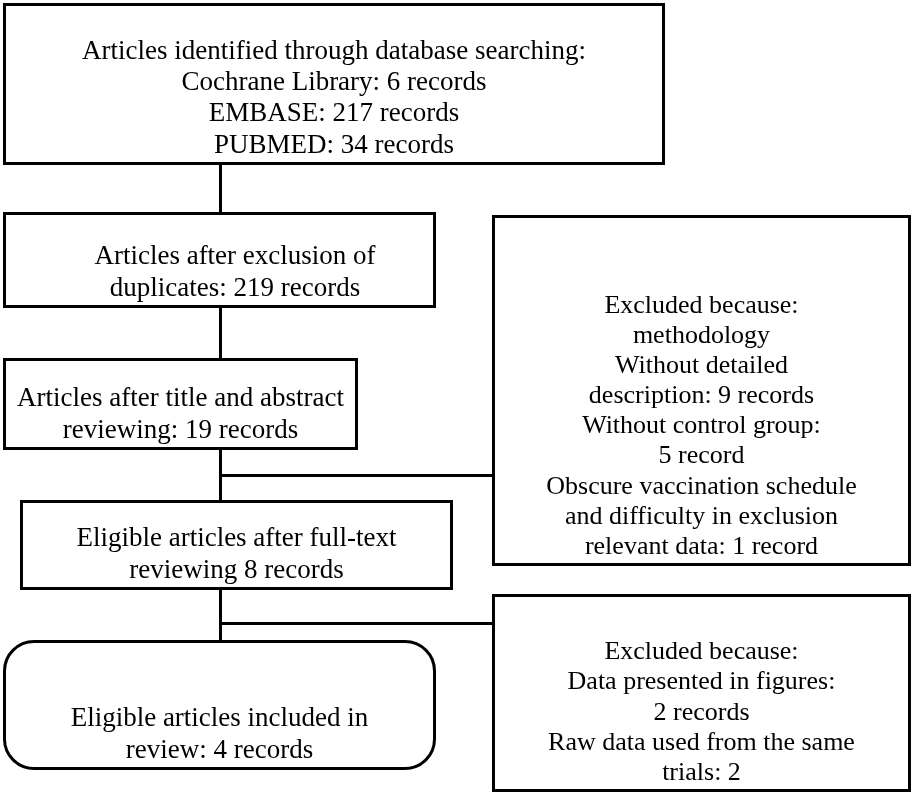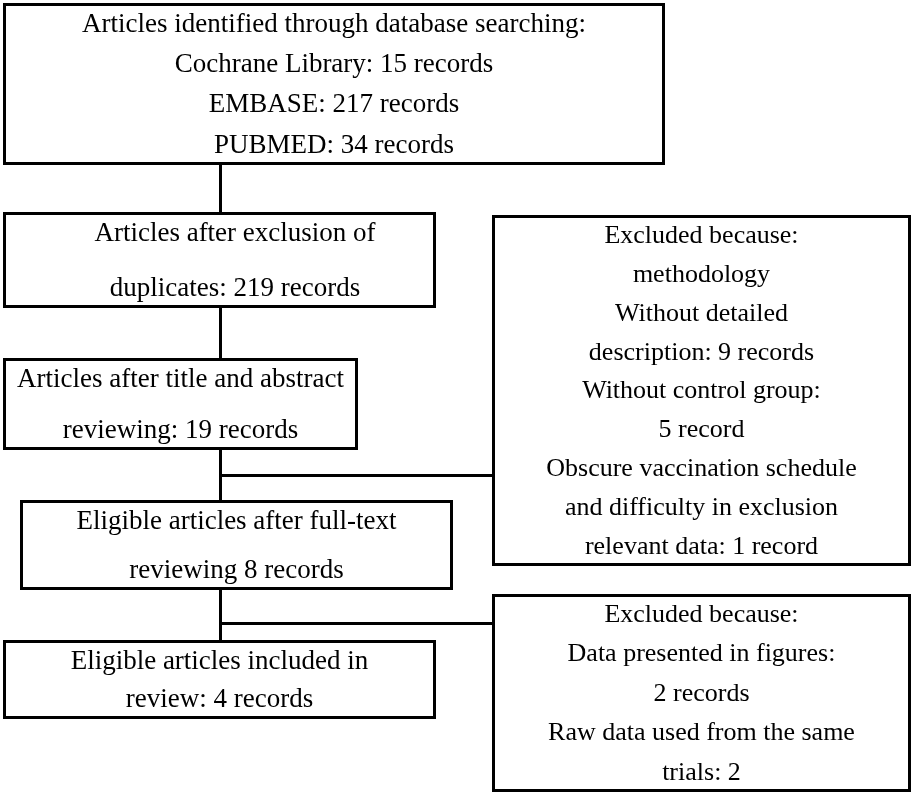--- a/index.html
+++ b/index.html
@@ -20,37 +20,37 @@
     overflow: hidden;
   }
   .node {
     position: absolute;
     box-sizing: border-box;
     border: 3px solid #000000;
     background: #ffffff;
     display: flex;
     flex-direction: column;
     align-items: center;
-    justify-content: space-between;
+    justify-content: flex-end;
     text-align: center;
     line-height: 1.16;
     font-size: 27px;
     padding: 2px 6px;
     white-space: nowrap;
   }
   .node .line {
     display: block;
     width: 100%;
   }
   
   #node-identification { left: 3px;   top: 3px;   width: 662px; height: 162px; }
   #node-duplicates     { left: 3px;   top: 212px; width: 433px; height: 96px; padding-left: 37px;  }
   #node-title-abstract { left: 3px;   top: 358px; width: 355px; height: 92px;  }
   #node-full-text      { left: 20px;   top: 500px; width: 433px; height: 90px;  }
-  #node-included       { left: 3px;   top: 640px; width: 433px; height: 79px; }
+  #node-included       { left: 3px;   top: 640px; width: 433px; height: 130px; border-radius: 31px; }
   #node-excluded-1     { left: 492px; top: 215px; width: 419px; height: 351px; font-size: 26px; }
   #node-excluded-2     { left: 492px; top: 594px; width: 419px; height: 198px; font-size: 26px; }
 
   
   .conn {
     position: absolute;
     background: #000000;
   }
   .conn-v { width: 3px; }
   .conn-h { height: 3px; }
@@ -69,21 +69,21 @@
 
   <div class="conn conn-v" id="conn-ident-to-dup"></div>
   <div class="conn conn-v" id="conn-dup-to-title"></div>
   <div class="conn conn-v" id="conn-title-to-full"></div>
   <div class="conn conn-v" id="conn-full-to-included"></div>
   <div class="conn conn-h" id="conn-excl1-elbow"></div>
   <div class="conn conn-h" id="conn-excl2-elbow"></div>
 
   <div class="node" id="node-identification">
     <span class="line">Articles identified through database searching:</span>
-    <span class="line">Cochrane Library: 15 records</span>
+    <span class="line">Cochrane Library: 6 records</span>
     <span class="line">EMBASE: 217 records</span>
     <span class="line">PUBMED: 34 records</span>
   </div>
 
   <div class="node" id="node-duplicates">
     <span class="line">Articles after exclusion of</span>
     <span class="line">duplicates: 219 records</span>
   </div>
 
   <div class="node" id="node-title-abstract">

